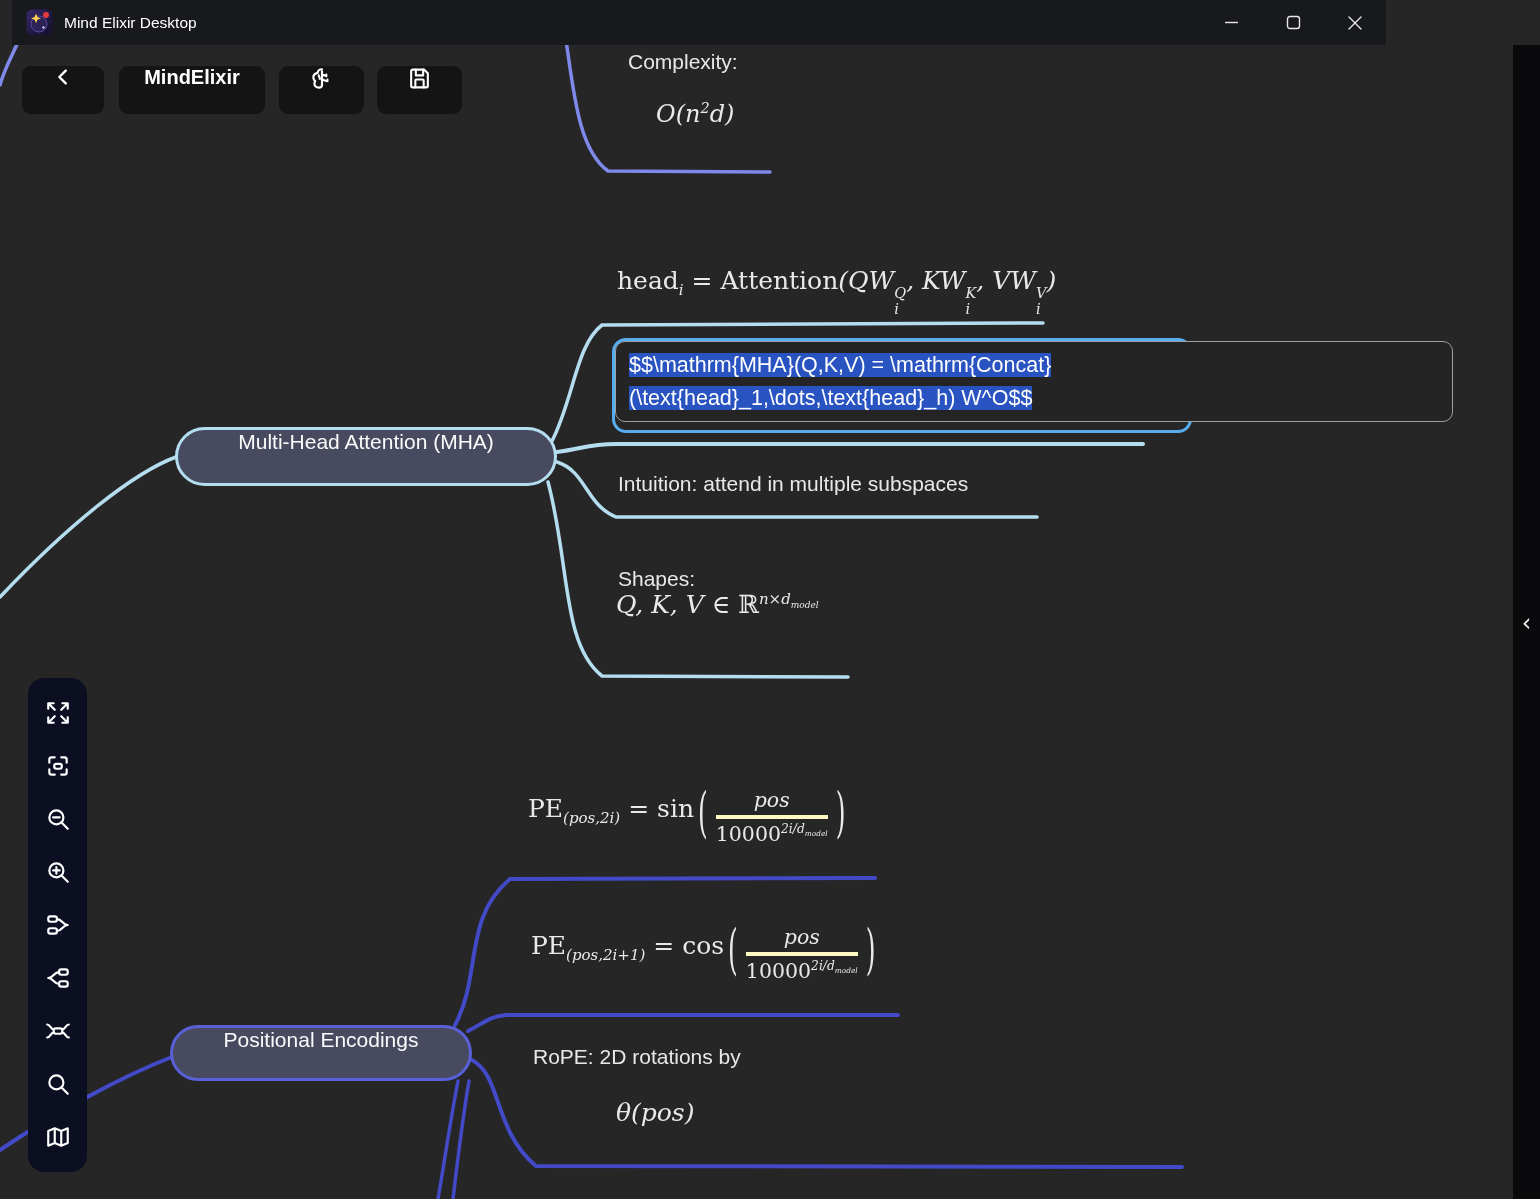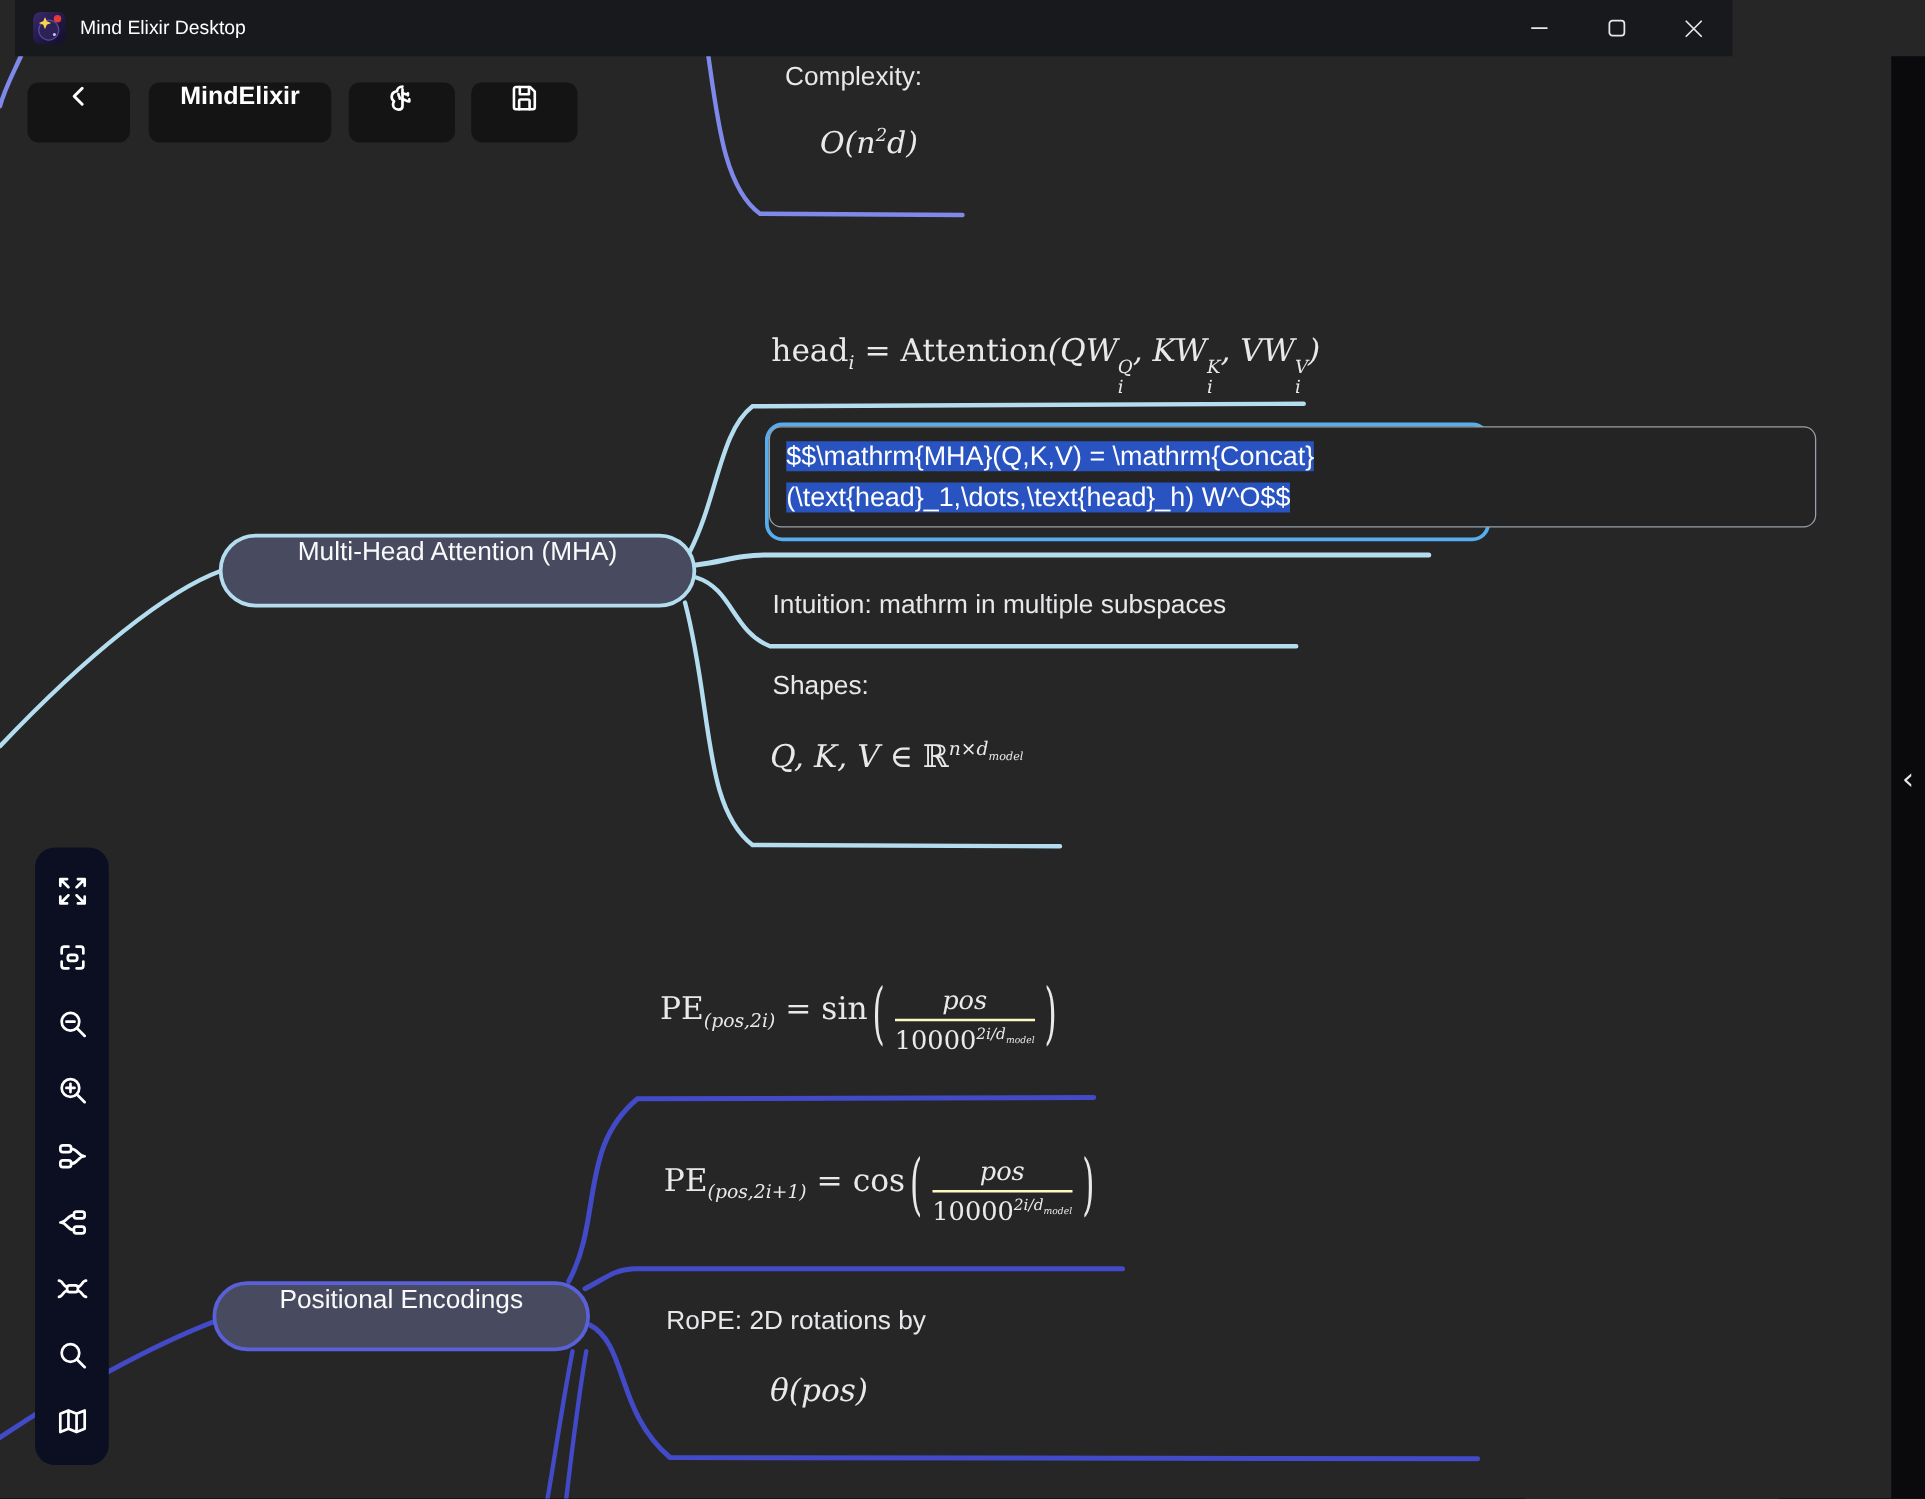--- a/index.html
+++ b/index.html
@@ -52,21 +52,21 @@
   #node-mha{left:175px;top:427px;width:382px;height:59px;border:3px solid var(--lb)}
   #node-positional{left:170px;top:1025px;width:302px;height:56px;border:3px solid #5a61d8}
 
   .topic{position:absolute;color:var(--txt);font-size:21px;z-index:8;white-space:nowrap;cursor:pointer}
   .math{font-family:"DejaVu Serif","Liberation Serif",serif;font-style:italic;color:#e9e9e9}
   .math .up{font-style:normal}
   .math sup,.math sub{font-size:60%;font-style:italic}
   .supsub{display:inline-flex;flex-direction:column;font-size:58%;line-height:1.05;vertical-align:-0.65em}
   .supsub .ss-sup,.supsub .ss-sub{display:block}
   .frac{display:inline-block;text-align:center;vertical-align:-1.15em;font-size:82%;margin:0 4px}
-  .frac .num{display:block;border-bottom:2px solid #fef9c3;padding:0 10px 3px}
+  .frac .num{display:block;border-bottom:4px solid #fef9c3;padding:0 10px 3px}
   .frac .den{display:block;padding-top:3px}
   .bigp{display:inline-block;transform:scaleY(2.15);font-style:normal;margin:0 4px;vertical-align:-0.13em;font-weight:400}
 
   
   .sel-outline{position:absolute;left:612px;top:338px;width:580px;height:95px;border:3px solid var(--sel);border-radius:14px;z-index:9}
   .edit-box{position:absolute;left:615px;top:341px;width:838px;height:81px;background:#242425;border:1.5px solid #9aa1a8;border-radius:10px;padding:7px 13px;font-size:21.5px;line-height:33px;color:#fff;z-index:12;cursor:text;overflow:hidden}
   .edit-box .hl{background:var(--hl)}
 
   .t21{font-size:21px}
   .m25{font-size:25px}
@@ -115,23 +115,23 @@
   <div class="sel-outline"></div>
   <div class="edit-box">
     <div><span class="hl">$$\mathrm{MHA}(Q,K,V) = \mathrm{Concat}</span></div>
     <div><span class="hl">(\text{head}_1,\dots,\text{head}_h) W^O$$</span></div>
   </div>
 
   <div class="pill" id="node-mha">
     <span>Multi-Head Attention (MHA)</span>
   </div>
 
-  <div class="topic t21" style="left:618px;top:472px">Intuition: mathrm in multiple subspaces</div>
-
-  <div class="topic t21" style="left:618px;top:537px">Shapes:</div>
+  <div class="topic t21" style="left:618px;top:472px">Intuition: attend in multiple subspaces</div>
+
+  <div class="topic t21" style="left:618px;top:567px">Shapes:</div>
   <div class="topic math m25" style="left:616px;top:590px">Q, K, V ∈ <span class="up">ℝ</span><sup>n×d<sub>model</sub></sup></div>
 
   <div class="topic math m25" style="left:528px;top:788px"><span class="up">PE</span><sub>(pos,2i)</sub> = <span class="up">sin</span><span class="bigp">(</span><span class="frac"><span class="num">pos</span><span class="den"><span class="up">10000</span><sup>2i/d<sub>model</sub></sup></span></span><span class="bigp">)</span></div>
   <div class="topic math m25" style="left:531px;top:925px"><span class="up">PE</span><sub>(pos,2i+1)</sub> = <span class="up">cos</span><span class="bigp">(</span><span class="frac"><span class="num">pos</span><span class="den"><span class="up">10000</span><sup>2i/d<sub>model</sub></sup></span></span><span class="bigp">)</span></div>
 
   <div class="pill" id="node-positional">
     <span>Positional Encodings</span>
   </div>
 
   <div class="topic t21" style="left:533px;top:1045px">RoPE: 2D rotations by</div>

